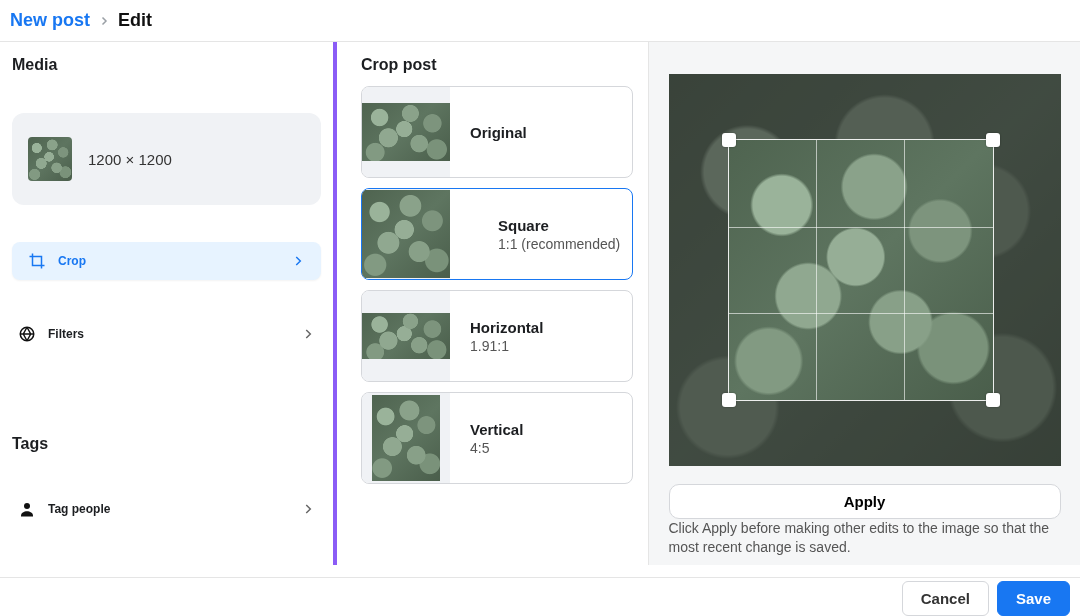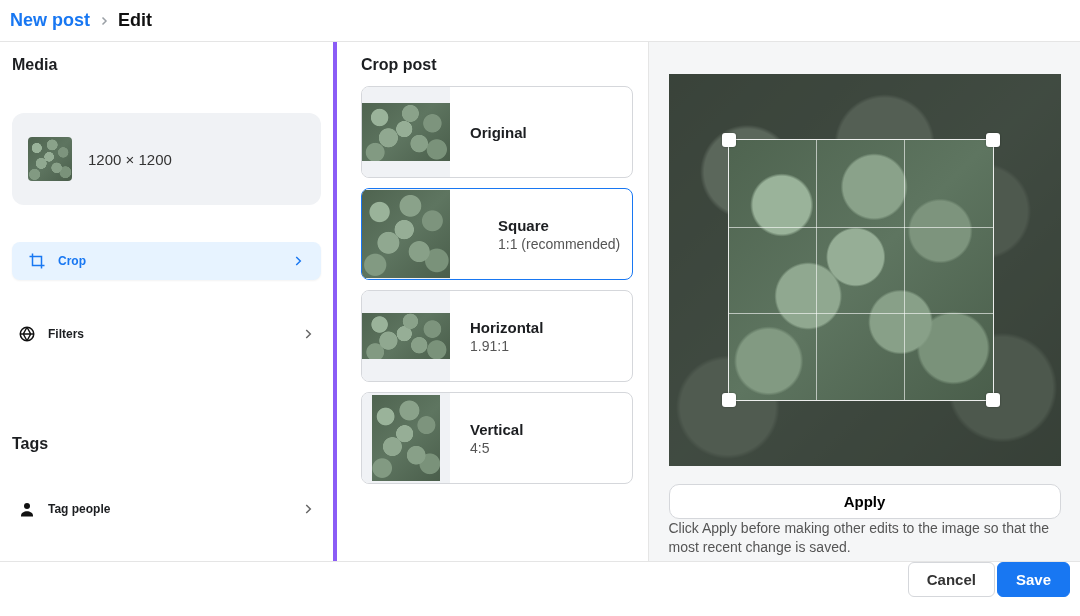--- a/index.html
+++ b/index.html
@@ -177,25 +177,25 @@
     width:392px;
     color:#555;
     font-size:14px;
     line-height:1.35;
   }
 
   
   .footer {
     position:absolute;
     left:0; right:0; bottom:0;
-    height:55px;
+    height:39px;
     border-top:1px solid #e5e5e5;
     background:#fff;
-    display:flex; align-items:flex-start; justify-content:flex-end;
-    gap:2px;
+    display:flex; align-items:flex-end; justify-content:flex-end;
+    gap:8px;
     padding-right:10px;
   }
   .btn {
     padding:8px 18px;
     border-radius:6px;
     font-size:15px;
     font-weight:600;
     cursor:pointer;
   }
   .btn.secondary { background:#fff; border:1px solid #d5d7db; color:#333; }

